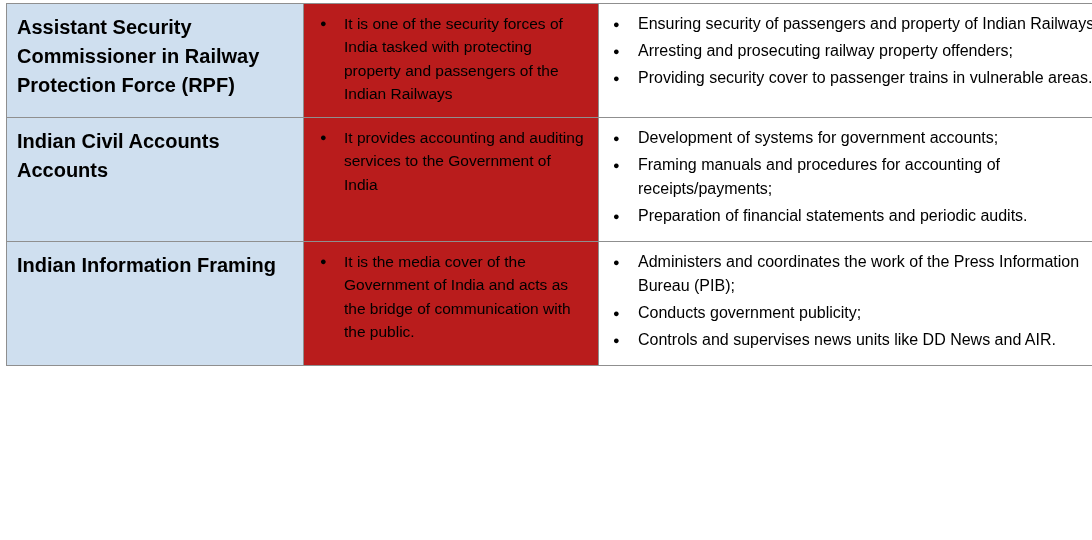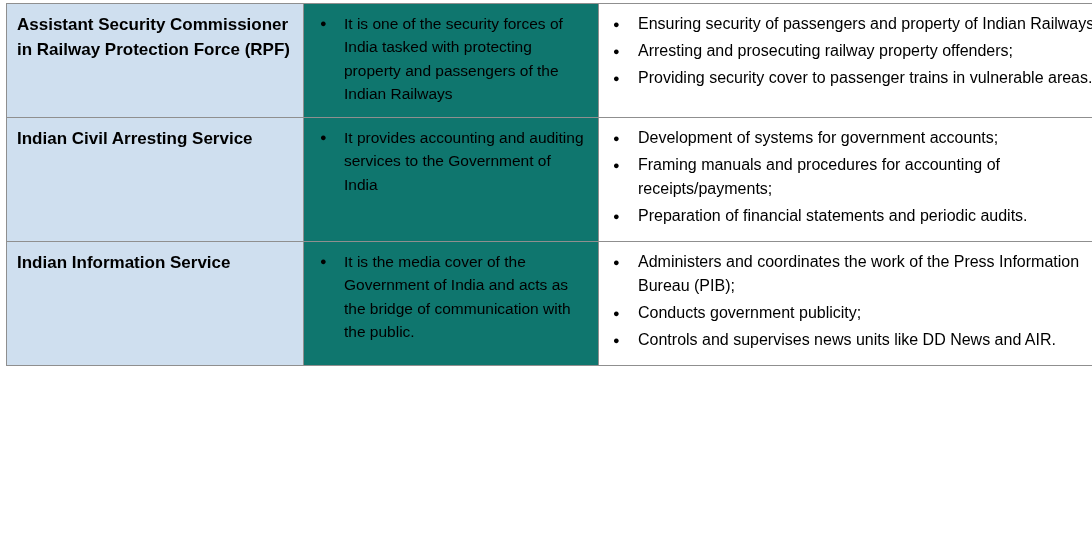--- a/index.html
+++ b/index.html
@@ -22,26 +22,26 @@
   }
   .doc-table td {
     border: 1px solid #8f8f8f;
     vertical-align: top;
     padding: 8px 10px 10px 10px;
   }
   .col-name {
     width: 276px;
     background: #cfdfef;
     font-weight: bold;
-    font-size: 17px;
+    font-size: 20px;
     line-height: 1.45;
   }
   .col-about {
     width: 274px;
-    background: #0f766e;
+    background: #b91c1c;
     font-size: 15.5px;
     line-height: 1.5;
   }
   .col-functions {
     width: 520px;
     background: #ffffff;
     font-size: 16px;
     line-height: 1.5;
   }
   ul.bullets {
@@ -91,38 +91,38 @@
       <td class="col-functions">
         <ul class="bullets">
           <li>Ensuring security of passengers and property of Indian Railways;</li>
           <li>Arresting and prosecuting railway property offenders;</li>
           <li>Providing security cover to passenger trains in vulnerable areas.</li>
         </ul>
       </td>
     </tr>
     <tr>
       <td class="col-name">
-        <div class="name-cell-inner">Indian Civil Arresting Service</div>
+        <div class="name-cell-inner">Indian Civil Accounts Accounts</div>
       </td>
       <td class="col-about">
         <ul class="bullets">
           <li>It provides accounting and auditing services to the Government of India</li>
         </ul>
       </td>
       <td class="col-functions">
         <ul class="bullets">
           <li>Development of systems for government accounts;</li>
           <li>Framing manuals and procedures for accounting of receipts/payments;</li>
           <li>Preparation of financial statements and periodic audits.</li>
         </ul>
       </td>
     </tr>
     <tr>
       <td class="col-name">
-        <div class="name-cell-inner">Indian Information Service</div>
+        <div class="name-cell-inner">Indian Information Framing</div>
       </td>
       <td class="col-about">
         <ul class="bullets">
           <li>It is the media cover of the Government of India and acts as the bridge of communication with the public.</li>
         </ul>
       </td>
       <td class="col-functions">
         <ul class="bullets">
           <li>Administers and coordinates the work of the Press Information Bureau (PIB);</li>
           <li>Conducts government publicity;</li>

